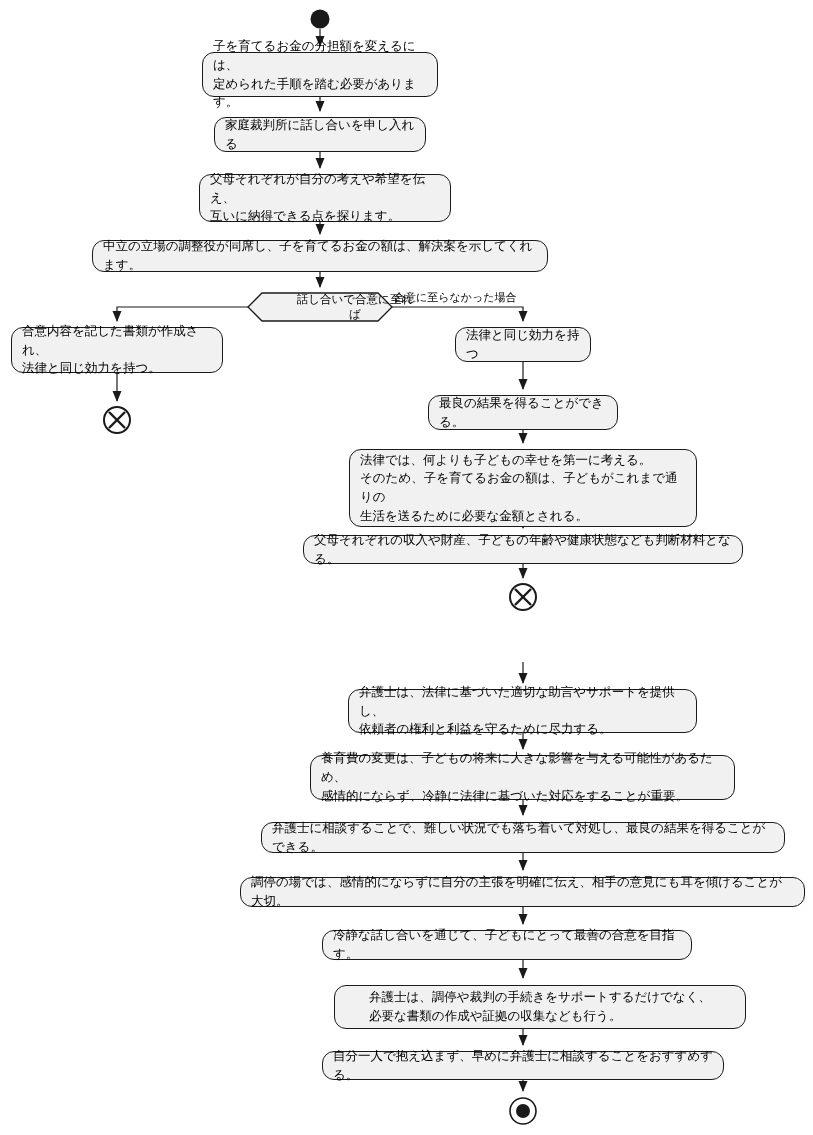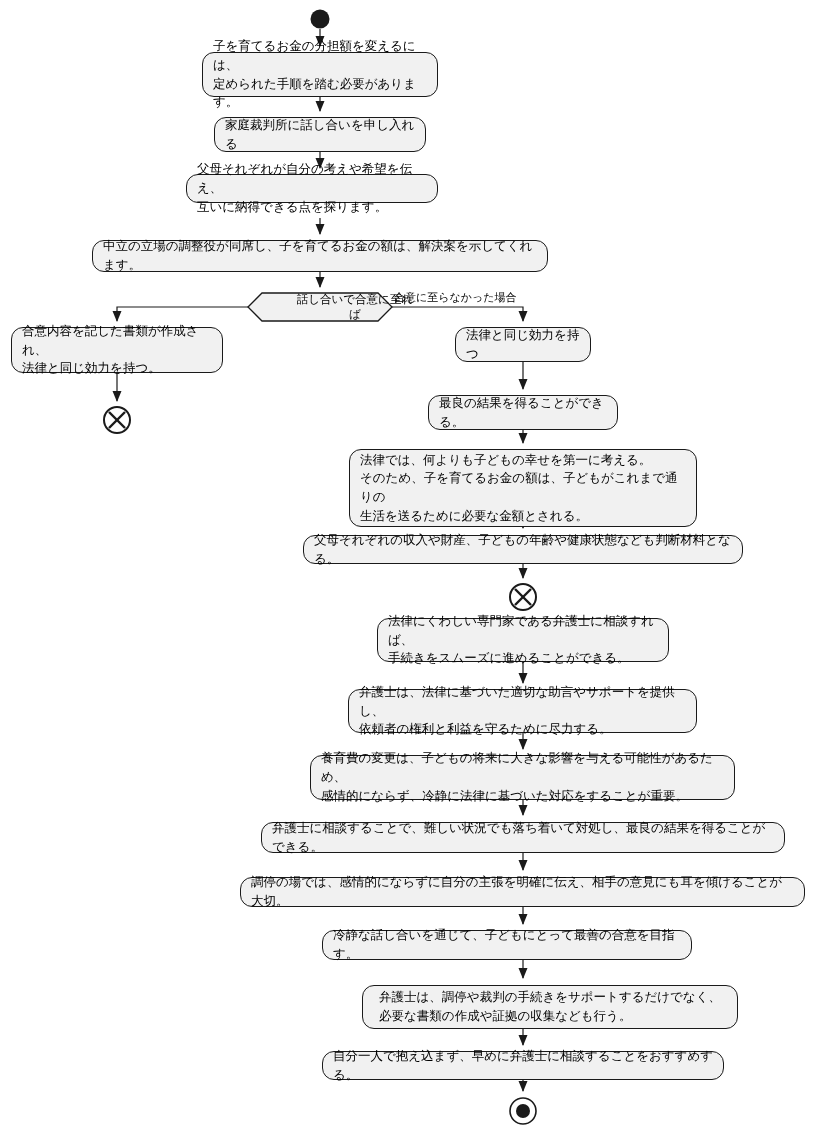--- a/index.html
+++ b/index.html
@@ -102,21 +102,21 @@
 
   <div class="act" style="left:202px;top:52px;width:236px;height:45px">
     <span>子を育てるお金の分担額を変えるには、
 定められた手順を踏む必要があります。</span>
   </div>
 
   <div class="act" style="left:214px;top:117px;width:212px;height:35px">
     <span>家庭裁判所に話し合いを申し入れる</span>
   </div>
 
-  <div class="act" style="left:186px;top:174px;width:252px;height:29px">
+  <div class="act" style="left:199px;top:174px;width:252px;height:48px">
     <span>父母それぞれが自分の考えや希望を伝え、
 互いに納得できる点を探ります。</span>
   </div>
 
   <div class="act" style="left:92px;top:240px;width:456px;height:32px">
     <span>中立の立場の調整役が同席し、子を育てるお金の額は、解決案を示してくれます。</span>
   </div>
 
   <div class="cond-text" style="left:258px;top:295px;width:128px;height:24px">話し合いで合意に至れば</div>
   <div class="edge-label" style="left:394px;top:290px">合意に至らなかった場合</div>
@@ -137,24 +137,20 @@
   <div class="act" style="left:349px;top:449px;width:348px;height:78px">
     <span>法律では、何よりも子どもの幸せを第一に考える。
 そのため、子を育てるお金の額は、子どもがこれまで通りの
 生活を送るために必要な金額とされる。</span>
   </div>
 
   <div class="act" style="left:303px;top:535px;width:440px;height:29px">
     <span>父母それぞれの収入や財産、子どもの年齢や健康状態なども判断材料となる。</span>
   </div>
 
-  <div class="act" style="left:377px;top:618px;width:292px;height:44px">
-    <span>法律にくわしい専門家である弁護士に相談すれば、
-手続きをスムーズに進めることができる。</span>
-  </div>
 
   <div class="act" style="left:348px;top:689px;width:349px;height:44px">
     <span>弁護士は、法律に基づいた適切な助言やサポートを提供し、
 依頼者の権利と利益を守るために尽力する。</span>
   </div>
 
   <div class="act" style="left:261px;top:822px;width:524px;height:31px">
     <span>弁護士に相談することで、難しい状況でも落ち着いて対処し、最良の結果を得ることができる。</span>
   </div>
 
@@ -164,21 +160,21 @@
   </div>
 
   <div class="act" style="left:240px;top:877px;width:565px;height:30px">
     <span>調停の場では、感情的にならずに自分の主張を明確に伝え、相手の意見にも耳を傾けることが大切。</span>
   </div>
 
   <div class="act" style="left:322px;top:930px;width:370px;height:30px">
     <span>冷静な話し合いを通じて、子どもにとって最善の合意を目指す。</span>
   </div>
 
-  <div class="act" style="left:362px;top:985px;width:376px;height:44px">
+  <div class="act" style="left:334px;top:985px;width:412px;height:44px">
     <span>弁護士は、調停や裁判の手続きをサポートするだけでなく、
 必要な書類の作成や証拠の収集なども行う。</span>
   </div>
 
   <div class="act" style="left:322px;top:1051px;width:402px;height:29px">
     <span>自分一人で抱え込まず、早めに弁護士に相談することをおすすめする。</span>
   </div>
 
 </div>
 

